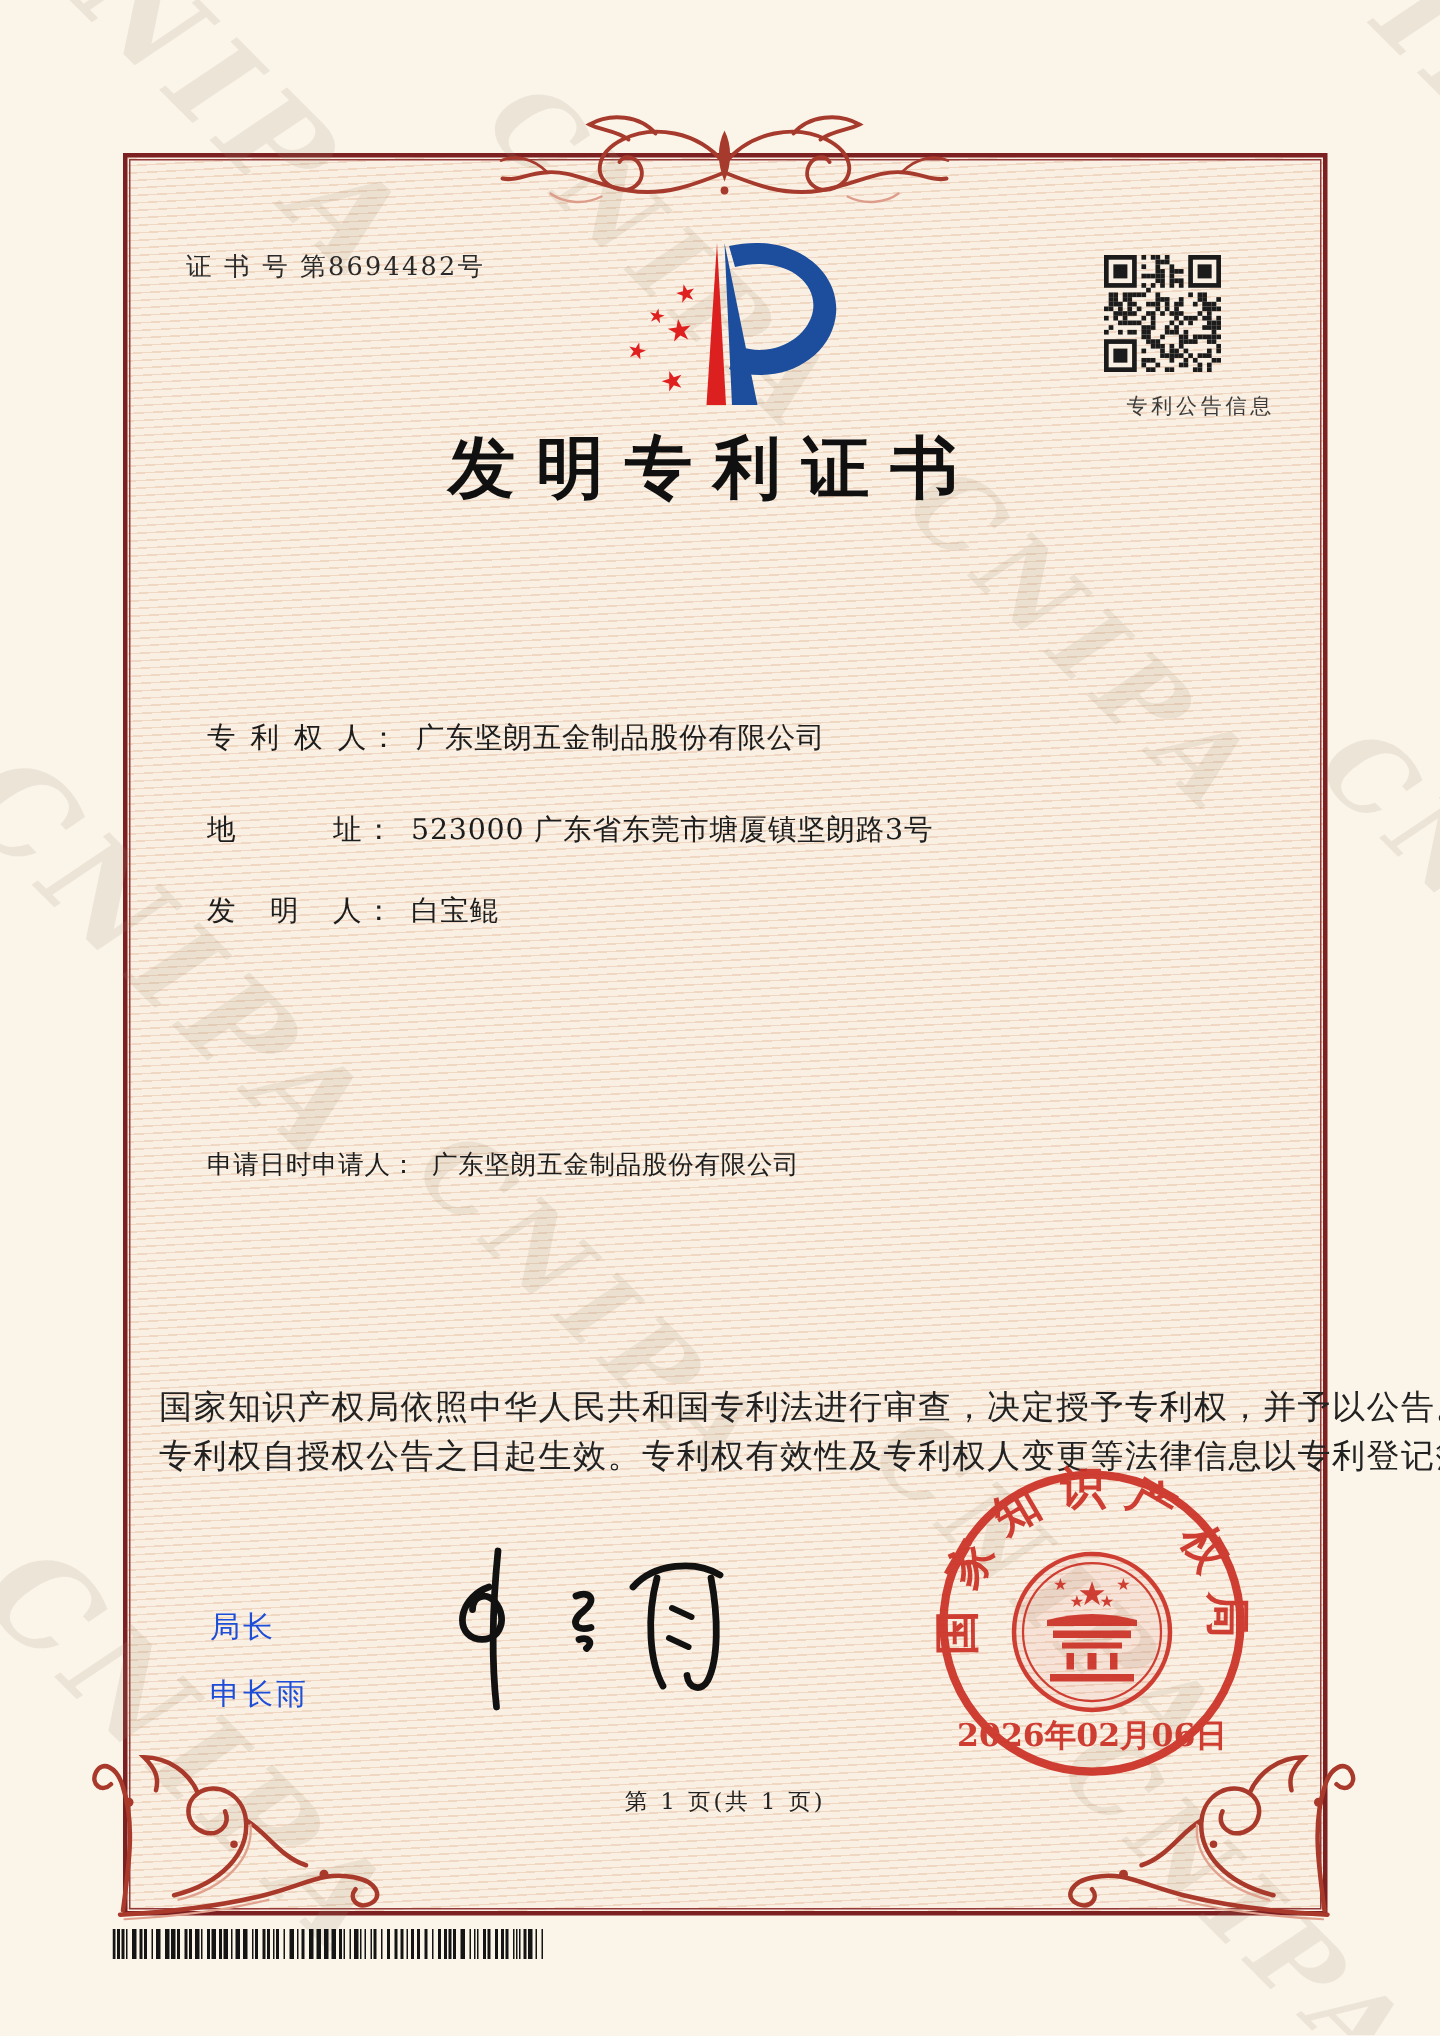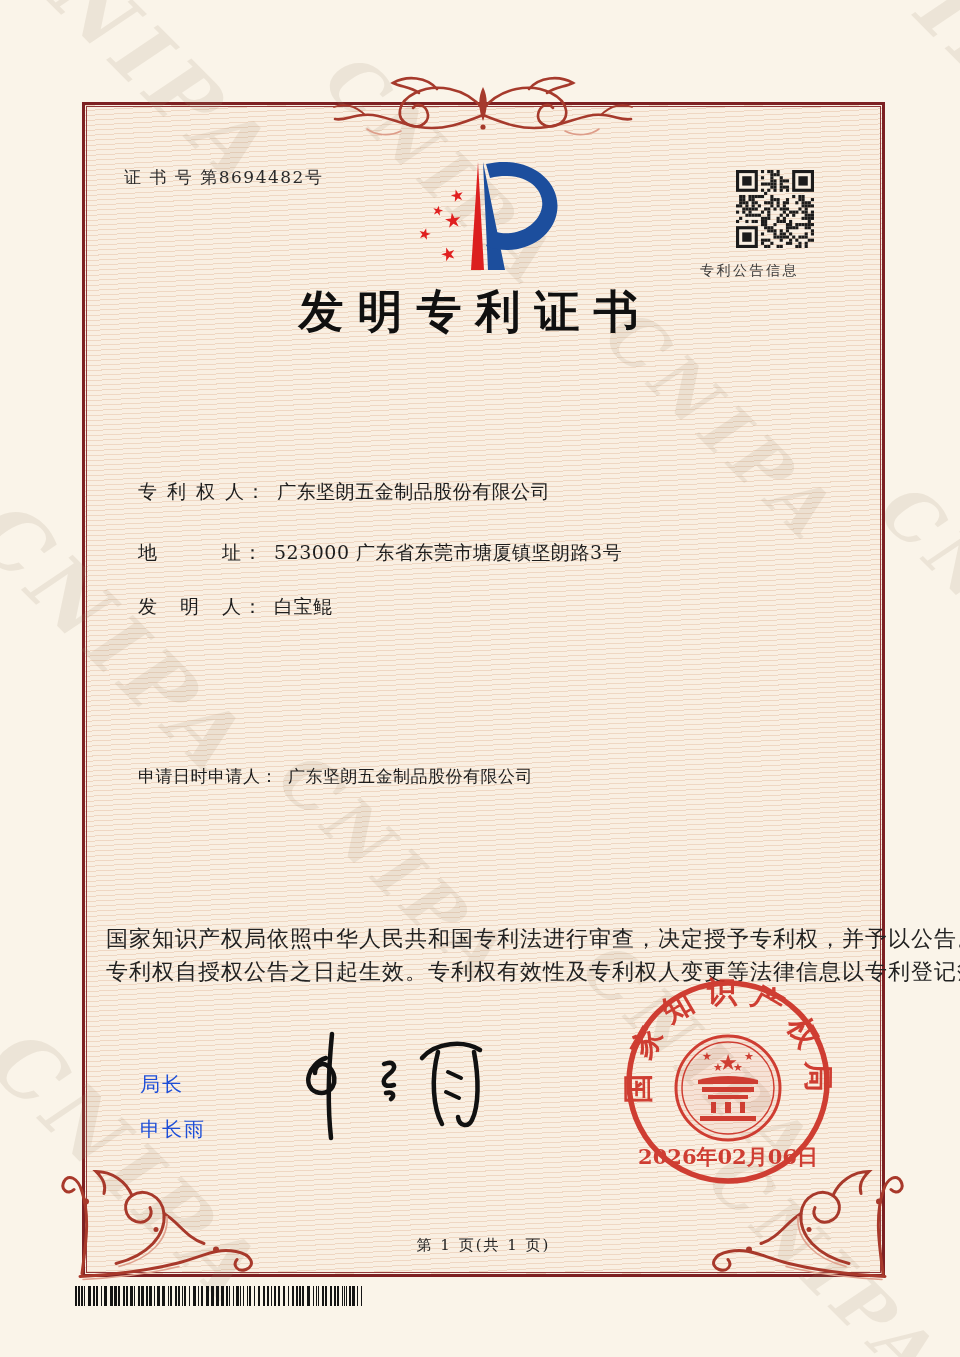--- a/index.html
+++ b/index.html
@@ -38,38 +38,38 @@
   .frame-inner{position:absolute; inset:1px; border:1px solid #93393a;}
   .orn{position:absolute; z-index:2; pointer-events:none;}
   .orn-top{left:333px; top:74px; width:300px; height:78px;}
   .orn-bl{left:56px; top:1150px; width:245px; height:148px;}
   .orn-br{left:664px; top:1150px; width:245px; height:148px; transform:scaleX(-1);}
   
   .content{position:absolute; inset:0; z-index:3;}
   .cert-no{position:absolute; left:124px; top:166px; font-size:17px; letter-spacing:1.5px; color:#2a2a2a; white-space:nowrap;}
   .logo{position:absolute; left:396px; top:152px; width:186px; height:128px;}
   .qr{position:absolute; left:736px; top:170px; width:78px; height:78px;}
-  .qr-caption{position:absolute; left:700px; top:262px; width:150px; text-align:left;
+  .qr-caption{position:absolute; left:700px; top:262px; width:150px; text-align:right;
     font-size:14px; letter-spacing:2.5px; color:#3a3a3a; white-space:nowrap;}
   .title{position:absolute; left:82px; top:282px; width:773px; text-align:center;
     font-size:45px; font-weight:700; letter-spacing:14px; text-indent:14px; color:#101010; white-space:nowrap;}
   .row{position:absolute; left:138px; width:745px; font-size:19px; white-space:nowrap;}
   .row .lbl{letter-spacing:2px;}
   .row .val{margin-left:10px; letter-spacing:0.5px;}
   .row .col2{position:absolute; left:399px; top:0;}
   .row.small{font-size:17px;}
   .row.small .lbl{letter-spacing:0.5px;}
   .statement{position:absolute; left:106px; top:922px; width:752px;
     font-size:22px; line-height:33px; letter-spacing:1px; text-align:center; color:#222;}
   .statement div{white-space:nowrap;}
   .signer{position:absolute; left:140px; top:1062px; font-size:20px; line-height:45px; color:#1d4ed8;
     font-family:"DejaVu Sans","Liberation Sans",sans-serif; letter-spacing:2px;}
   .signature{position:absolute; left:286px; top:1030px; width:230px; height:118px;}
   .seal{position:absolute; left:622px; top:976px; width:212px; height:212px; opacity:0.93;}
-  .footer{position:absolute; left:82px; top:1236px; width:803px; text-align:center;
+  .footer{position:absolute; left:82px; top:1192px; width:803px; text-align:center;
     font-size:15px; letter-spacing:2px; color:#222;}
   .barcode{position:absolute; left:75px; top:1286px; width:292px; height:20px;}
 </style>
 </head>
 <body>
 
 <div class="page">
 
   <div class="frame">
     <div class="frame-inner"></div>

